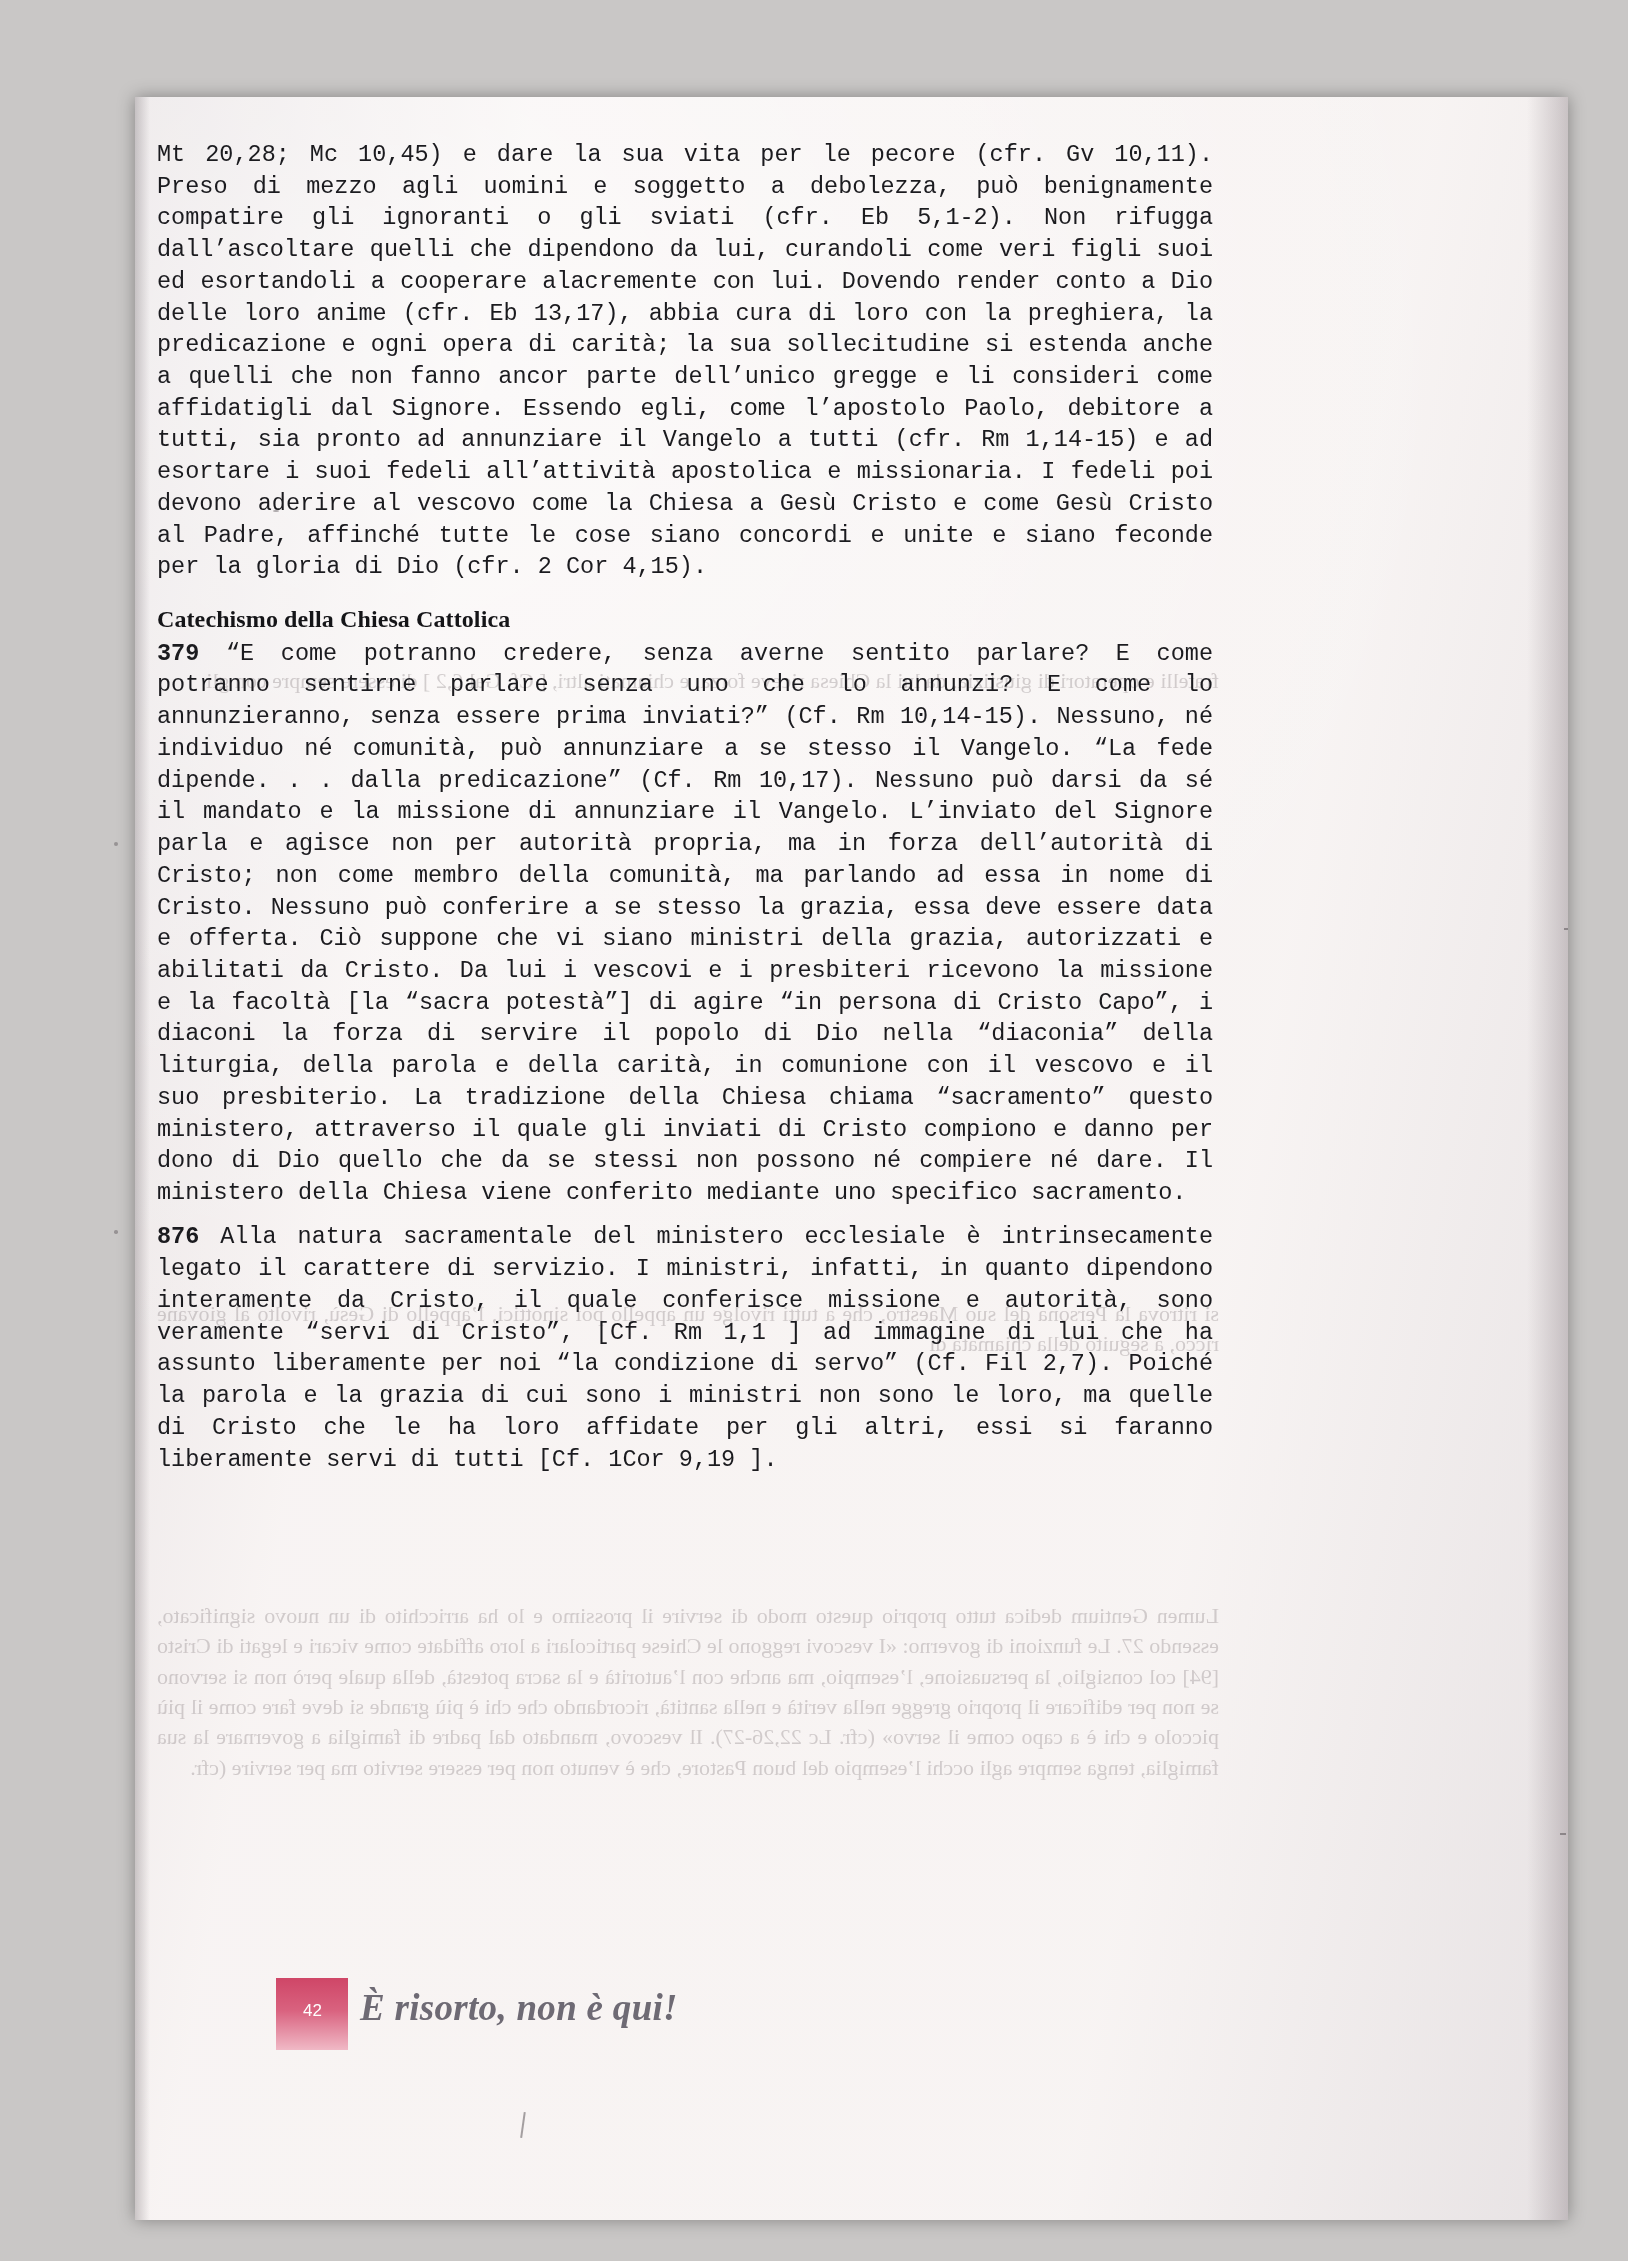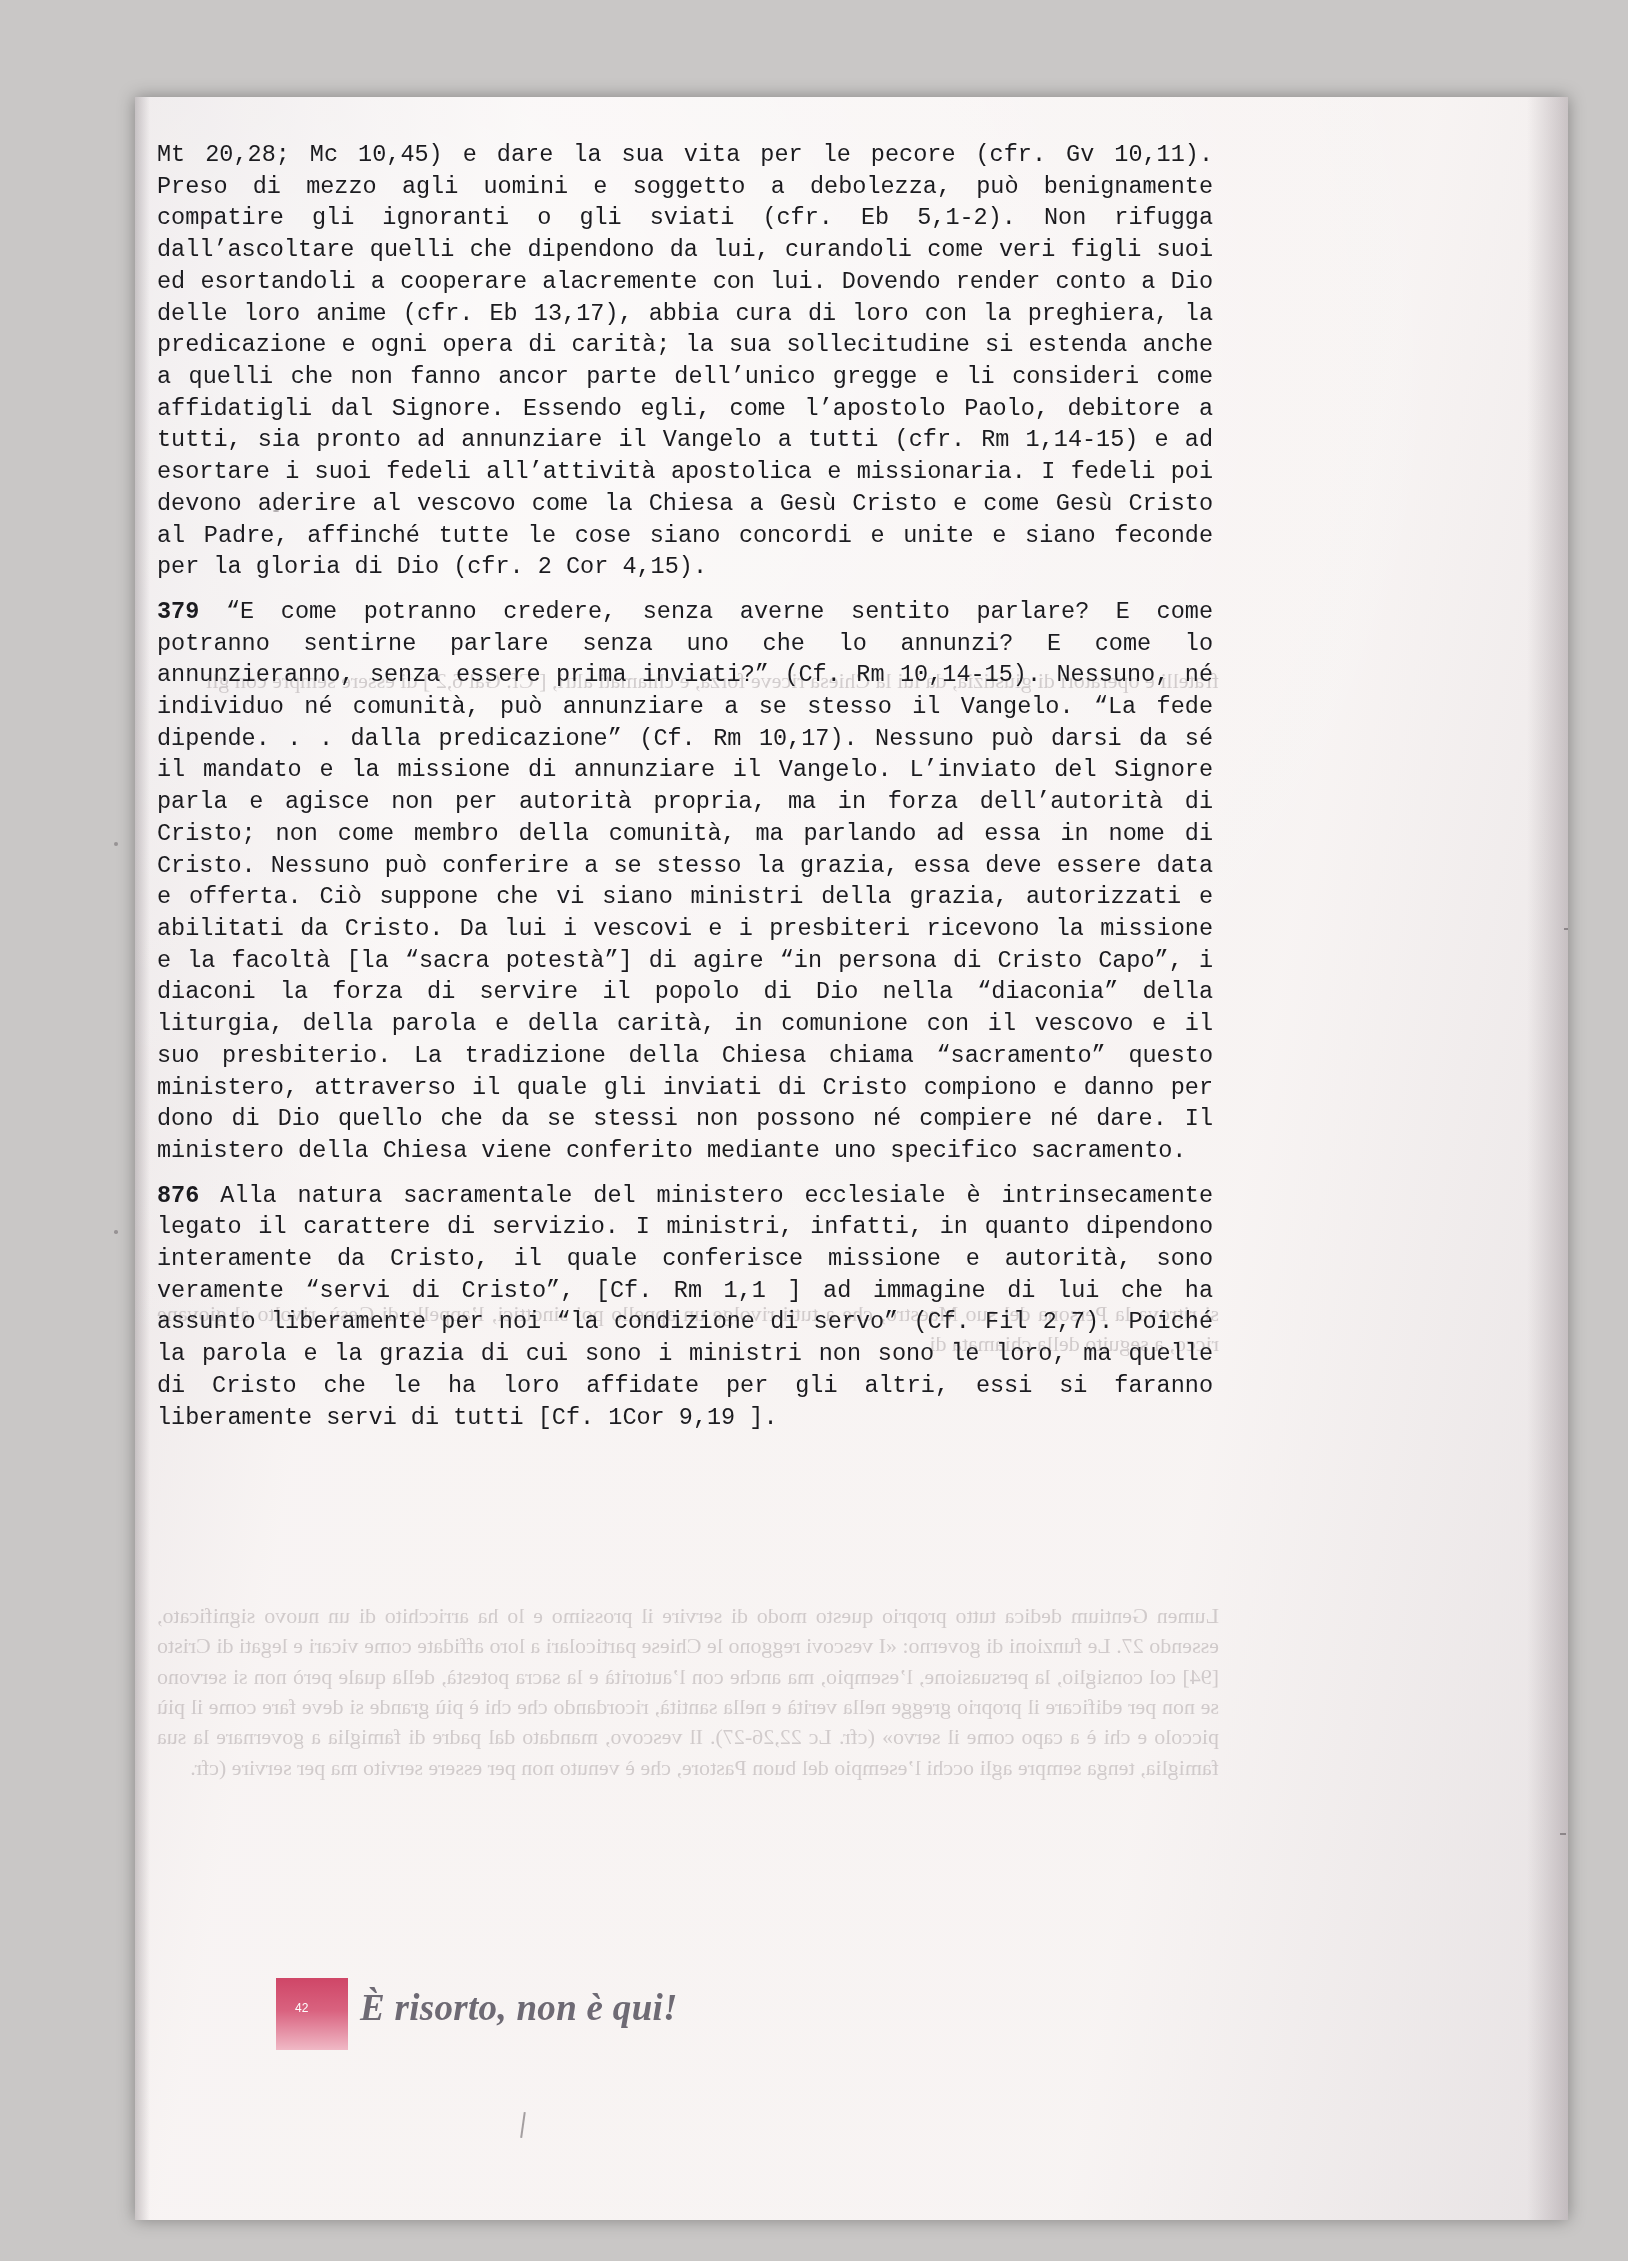--- a/index.html
+++ b/index.html
@@ -89,21 +89,22 @@
     top: 1978px;
     width: 72px;
     height: 72px;
     background: linear-gradient(180deg, #cf4667 0%, #d9627f 45%, #f0b9c6 100%);
   }
   .footer-pagenum {
     position: absolute;
     left: 295px;
     top: 2001px;
     width: 35px;
-    font-size: 12px;
+    text-align: center;
+    font-size: 17px;
     color: #ffffff;
     font-family: "Liberation Sans", sans-serif;
   }
   .footer-title {
     position: absolute;
     left: 360px;
     top: 1986px;
     font-size: 37px;
     font-style: italic;
     color: #6e6a74;
@@ -153,20 +154,21 @@
 </div>
 
 <div class="bleed bleed-a">fratelli e operatori di giustizia, da lui la Chiesa riceve forza, e chiamati altri, [ Cf. Gal 6,2 ] di essere sempre con gli</div>
 <div class="bleed bleed-b">si ritrova la Persona del suo Maestro, che a tutti rivolge un appello poi sinottici, l’appello di Gesù, rivolto al giovane ricco, a seguito della chiamata di</div>
 <div class="bleed bleed-c">Lumen Gentium dedica tutto proprio questo modo di servire il prossimo e lo ha arricchito di un nuovo significato, essendo 27. Le funzioni di governo: «I vescovi reggono le Chiese particolari a loro affidate come vicari e legati di Cristo [94] col consiglio, la persuasione, l’esempio, ma anche con l’autorità e la sacra potestà, della quale però non si servono se non per edificare il proprio gregge nella verità e nella santità, ricordando che chi è più grande si deve fare come il più piccolo e chi è a capo come il servo» (cfr. Lc 22,26-27). Il vescovo, mandato dal padre di famiglia a governare la sua famiglia, tenga sempre agli occhi l’esempio del buon Pastore, che è venuto non per essere servito ma per servire (cfr.</div>
 
 <div class="text-column">
 
   <p class="para">Mt 20,28; Mc 10,45) e dare la sua vita per le pecore (cfr. Gv 10,11). Preso di mezzo agli uomini e soggetto a debolezza, può benignamente compatire gli ignoranti o gli sviati (cfr. Eb 5,1-2). Non rifugga dall’ascoltare quelli che dipendono da lui, curandoli come veri figli suoi ed esortandoli a cooperare alacremente con lui. Dovendo render conto a Dio delle loro anime (cfr. Eb 13,17), abbia cura di loro con la preghiera, la predicazione e ogni opera di carità; la sua sollecitudine si estenda anche a quelli che non fanno ancor parte dell’unico gregge e li consideri come affidatigli dal Signore. Essendo egli, come l’apostolo Paolo, debitore a tutti, sia pronto ad annunziare il Vangelo a tutti (cfr. Rm 1,14-15) e ad esortare i suoi fedeli all’attività apostolica e missionaria. I fedeli poi devono aderire al vescovo come la Chiesa a Gesù Cristo e come Gesù Cristo al Padre, affinché tutte le cose siano concordi e unite e siano feconde per la gloria di Dio (cfr. 2 Cor 4,15).</p>
 
+  <h2 class="section-head">Catechismo della Chiesa Cattolica</h2>
 
   <p class="para">
     <span class="cc-num">379</span>
     <span>“E come potranno credere, senza averne sentito parlare? E come potranno sentirne parlare senza uno che lo annunzi? E come lo annunzieranno, senza essere prima inviati?” (Cf. Rm 10,14-15). Nessuno, né individuo né comunità, può annunziare a se stesso il Vangelo. “La fede dipende. . . dalla predicazione” (Cf. Rm 10,17). Nessuno può darsi da sé il mandato e la missione di annunziare il Vangelo. L’inviato del Signore parla e agisce non per autorità propria, ma in forza dell’autorità di Cristo; non come membro della comunità, ma parlando ad essa in nome di Cristo. Nessuno può conferire a se stesso la grazia, essa deve essere data e offerta. Ciò suppone che vi siano ministri della grazia, autorizzati e abilitati da Cristo. Da lui i vescovi e i presbiteri ricevono la missione e la facoltà [la “sacra potestà”] di agire “in persona di Cristo Capo”, i diaconi la forza di servire il popolo di Dio nella “diaconia” della liturgia, della parola e della carità, in comunione con il vescovo e il suo presbiterio. La tradizione della Chiesa chiama “sacramento” questo ministero, attraverso il quale gli inviati di Cristo compiono e danno per dono di Dio quello che da se stessi non possono né compiere né dare. Il ministero della Chiesa viene conferito mediante uno specifico sacramento.</span>
   </p>
 
   <p class="para">
     <span class="cc-num">876</span>
     <span>Alla natura sacramentale del ministero ecclesiale è intrinsecamente legato il carattere di servizio. I ministri, infatti, in quanto dipendono interamente da Cristo, il quale conferisce missione e autorità, sono veramente “servi di Cristo”, [Cf. Rm 1,1 ] ad immagine di lui che ha assunto liberamente per noi “la condizione di servo” (Cf. Fil 2,7). Poiché la parola e la grazia di cui sono i ministri non sono le loro, ma quelle di Cristo che le ha loro affidate per gli altri, essi si faranno liberamente servi di tutti [Cf. 1Cor 9,19 ].</span>
   </p>

